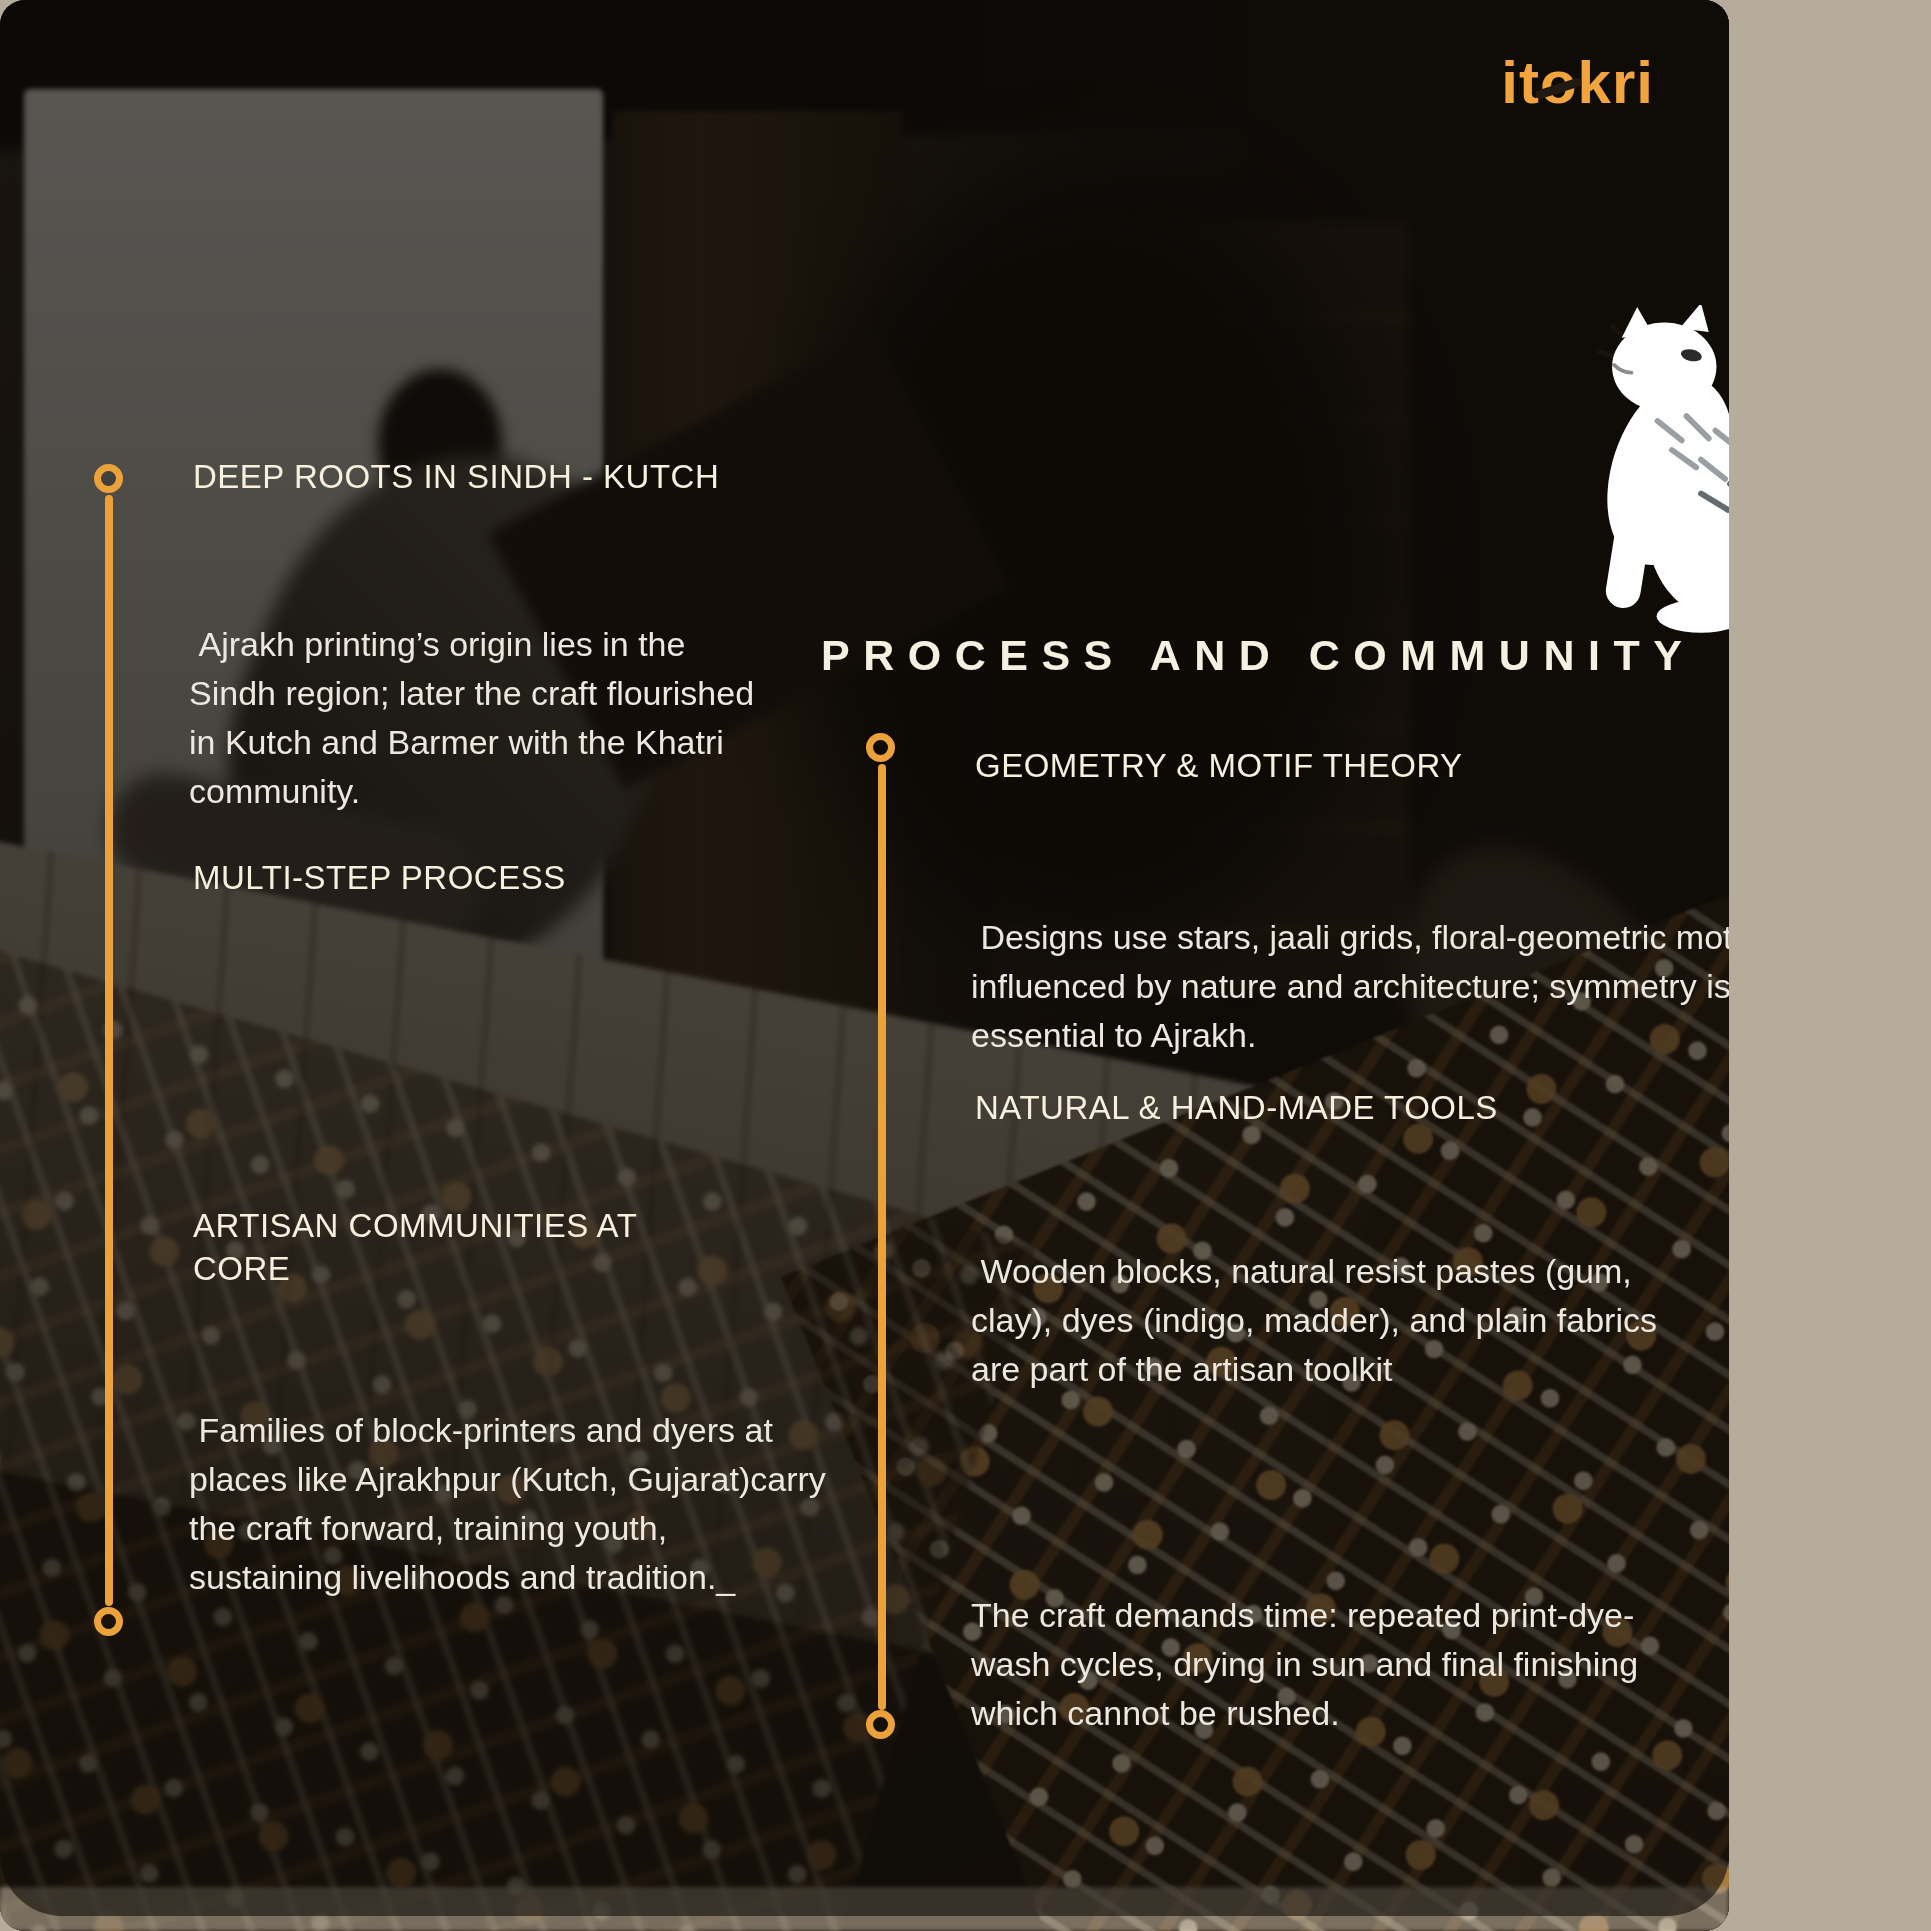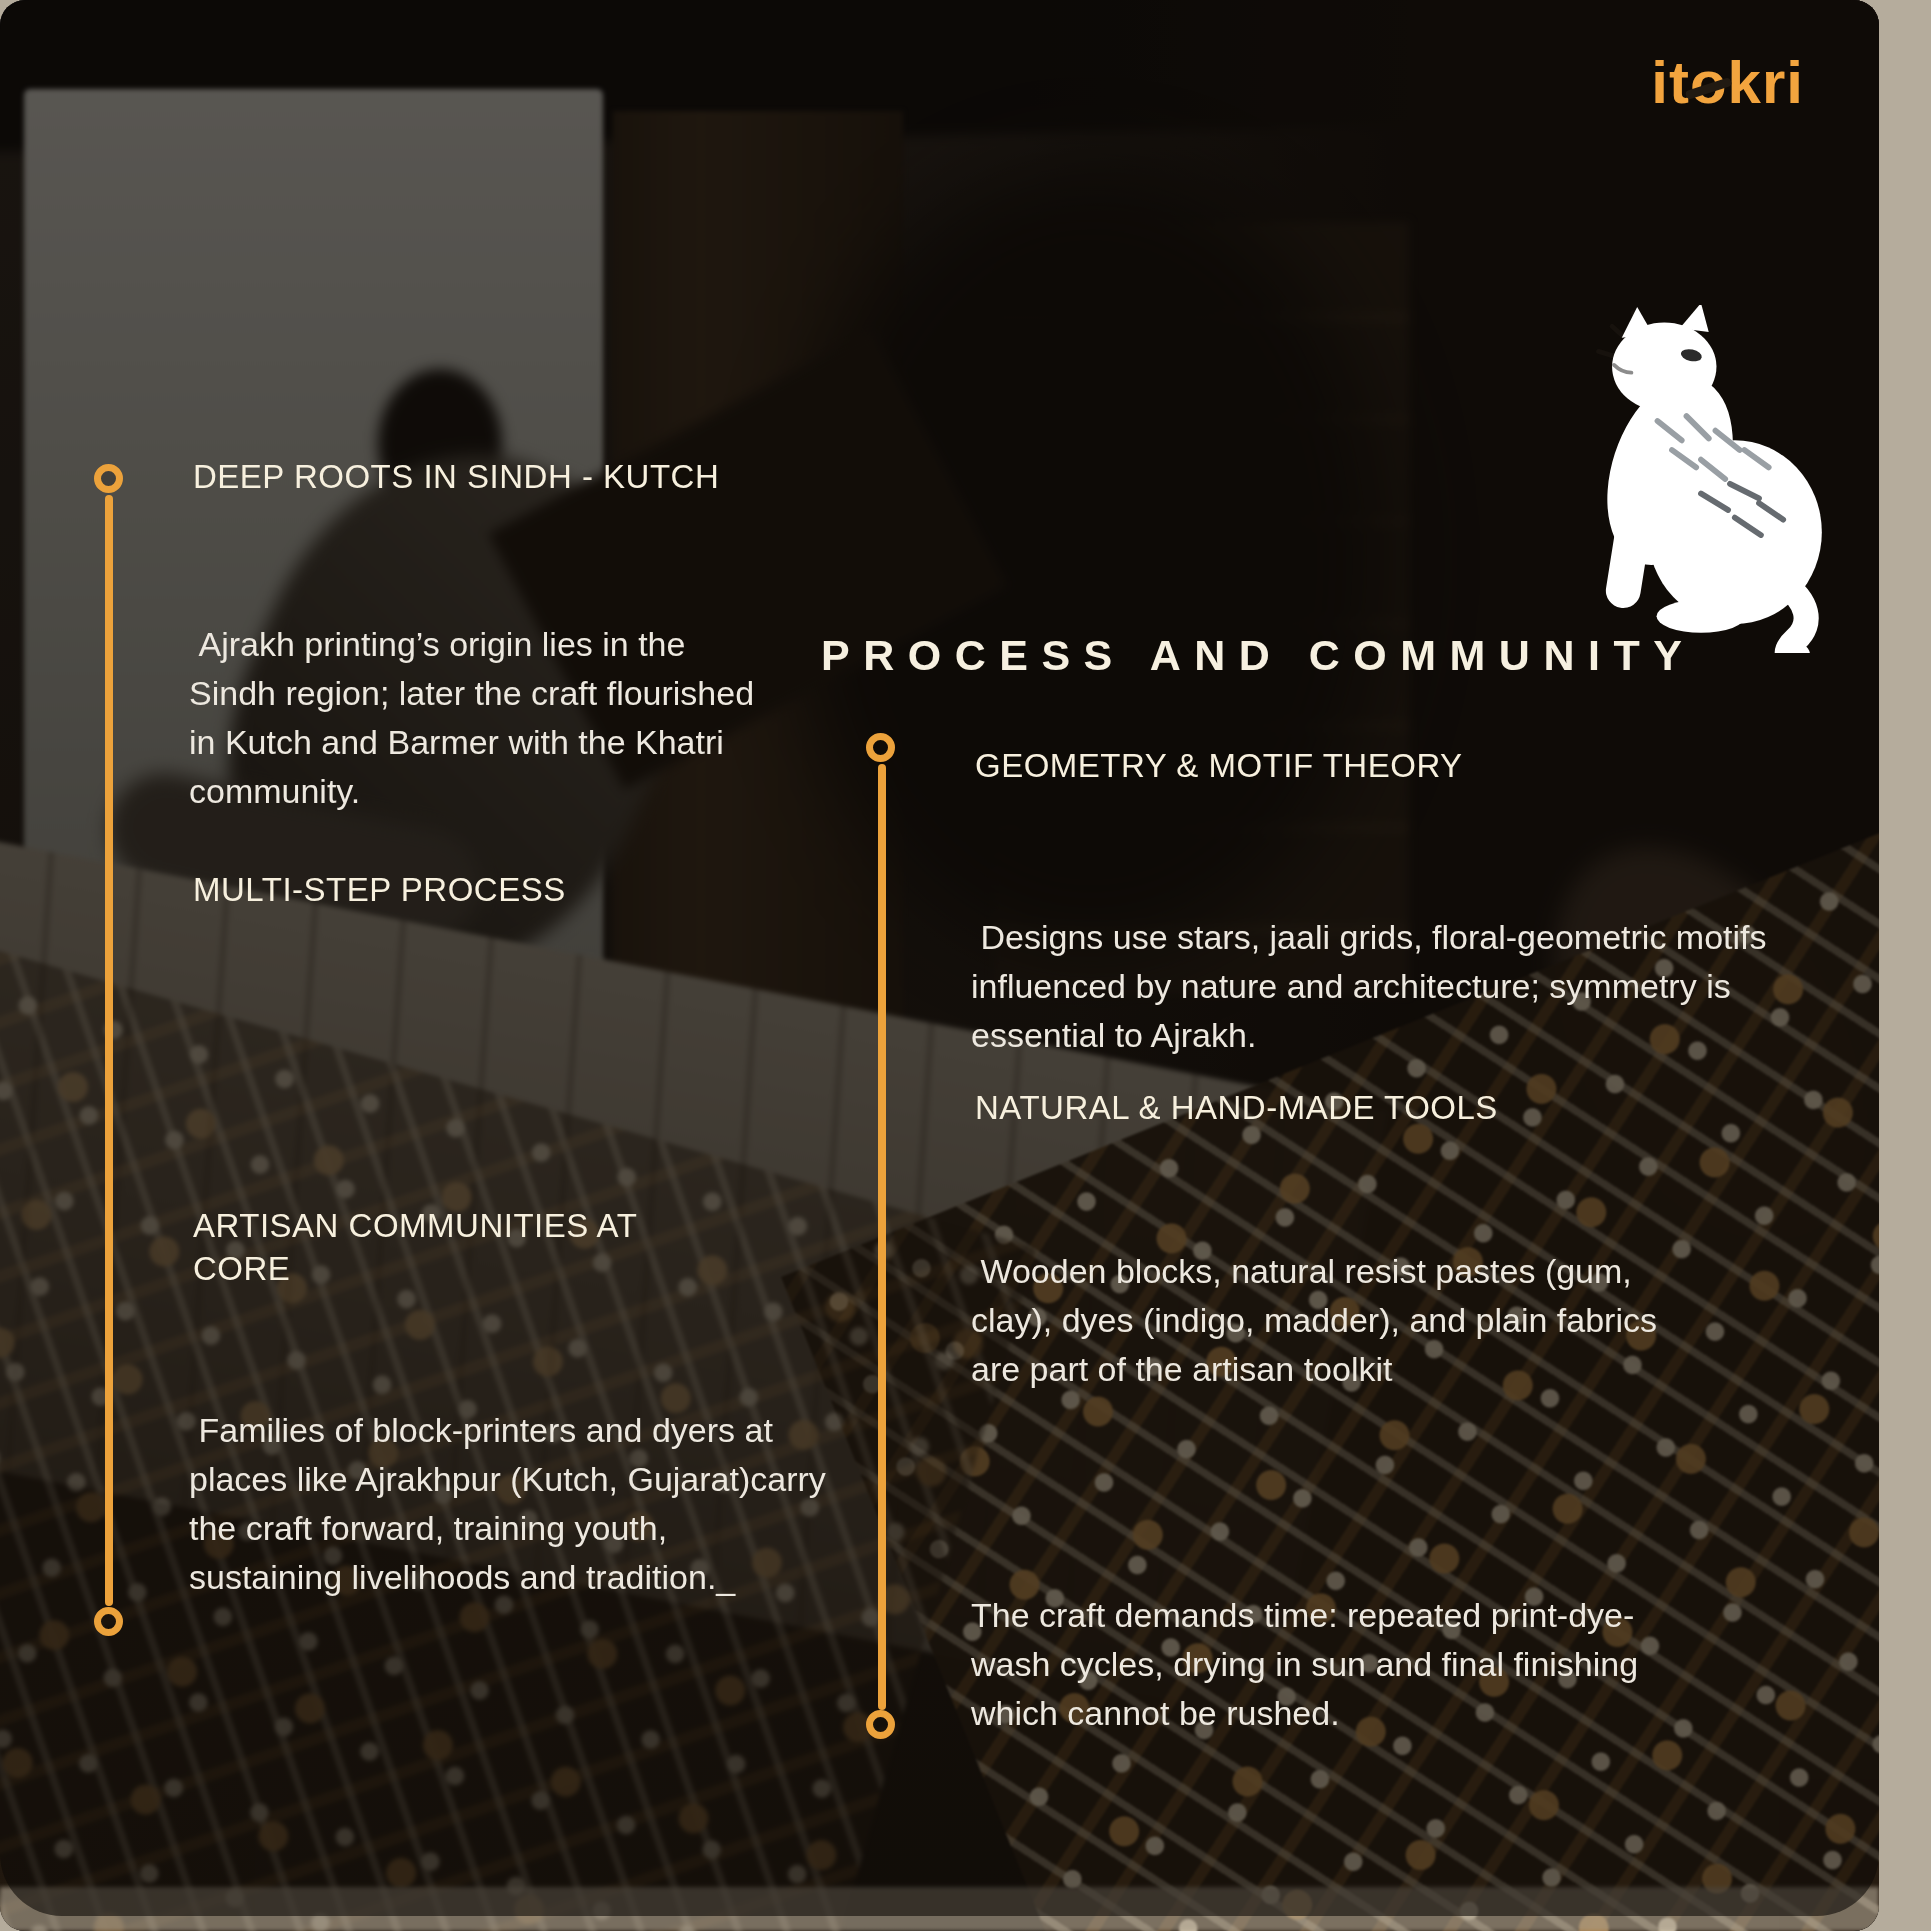--- a/index.html
+++ b/index.html
@@ -1,17 +1,17 @@
 <!DOCTYPE html>
 <html><head>
 <meta charset="utf-8">
 <style>
   html,body{margin:0;padding:0;background:#b5ac9c;}
   .page{
-    position:relative;width:1879px;height:1931px;overflow:hidden;
+    position:relative;width:1729px;height:1931px;overflow:hidden;
     border-radius:25px;background:#404040;
     font-family:"Liberation Sans",sans-serif;
   }
   
   .bg{position:absolute;inset:0;z-index:0;}
   .bg div{position:absolute;}
   .bg-base{inset:0;background:linear-gradient(160deg,#2b251f 0%,#1e1813 40%,#161009 100%);}
   .bg-ceiling{left:-29px;top:-29px;right:-29px;height:164px;background:#0a0807;transform:skewY(-1deg);filter:blur(5.8px);}
   .bg-wall-right{right:0;top:0;width:850px;height:1110px;background:linear-gradient(90deg,rgba(15,11,8,0) 0%,#120d09 45%);}
   .bg-window{left:24px;top:89px;width:579px;height:912px;background:linear-gradient(180deg,#c9c8c2 0%,#a9aaa2 55%,#8f8f87 100%);filter:blur(2.9px);border-radius:5.8px;}
@@ -45,21 +45,21 @@
   .content > *{position:absolute;}
   .brand{top:48px;right:75px;font-size:60px;font-weight:800;color:#F2A43E;letter-spacing:1px;}
   .brand .o{position:relative;display:inline-block;}
   .brand .o::after{content:"";position:absolute;left:-4.8px;right:-4.8px;top:52%;height:8.7px;background:#211a12;transform:rotate(-18deg);border-radius:3.9px;}
   .title{left:821px;top:336px;width:888px;text-align:center;color:#F3A33C;font-weight:800;font-size:137px;line-height:1.18;letter-spacing:2.9px;}
   .subtitle{left:821px;top:631px;width:1043px;text-align:left;color:#F6F0E0;font-size:43px;font-weight:700;letter-spacing:13.5px;white-space:nowrap;}
   .h{color:#F7F0DE;font-weight:400;font-size:33px;line-height:1.3;letter-spacing:0.5px;}
   .p{color:#EDE8DF;font-size:34px;line-height:1.44;white-space:pre-wrap;}
   #l1h{left:193px;top:456px;width:541px;}
   #l1p{left:189px;top:620px;width:579px;}
-  #l2h{left:193px;top:857px;width:541px;margin-top:12px;}
+  #l2h{left:193px;top:857px;width:541px;}
   #l2p{left:189px;top:998px;width:599px;}
   #l3h{left:193px;top:1205px;width:541px;}
   #l3p{left:189px;top:1406px;width:637px;}
   #r1h{left:975px;top:745px;width:599px;}
   #r1p{left:971px;top:913px;width:850px;}
   #r2h{left:975px;top:1087px;width:560px;}
   #r2p{left:971px;top:1247px;width:724px;}
   #r3h{left:975px;top:1412px;width:618px;}
   #r3p{left:971px;top:1591px;width:695px;}
   .vline{width:7.7px;background:#ECA23B;border-radius:3.9px;}

